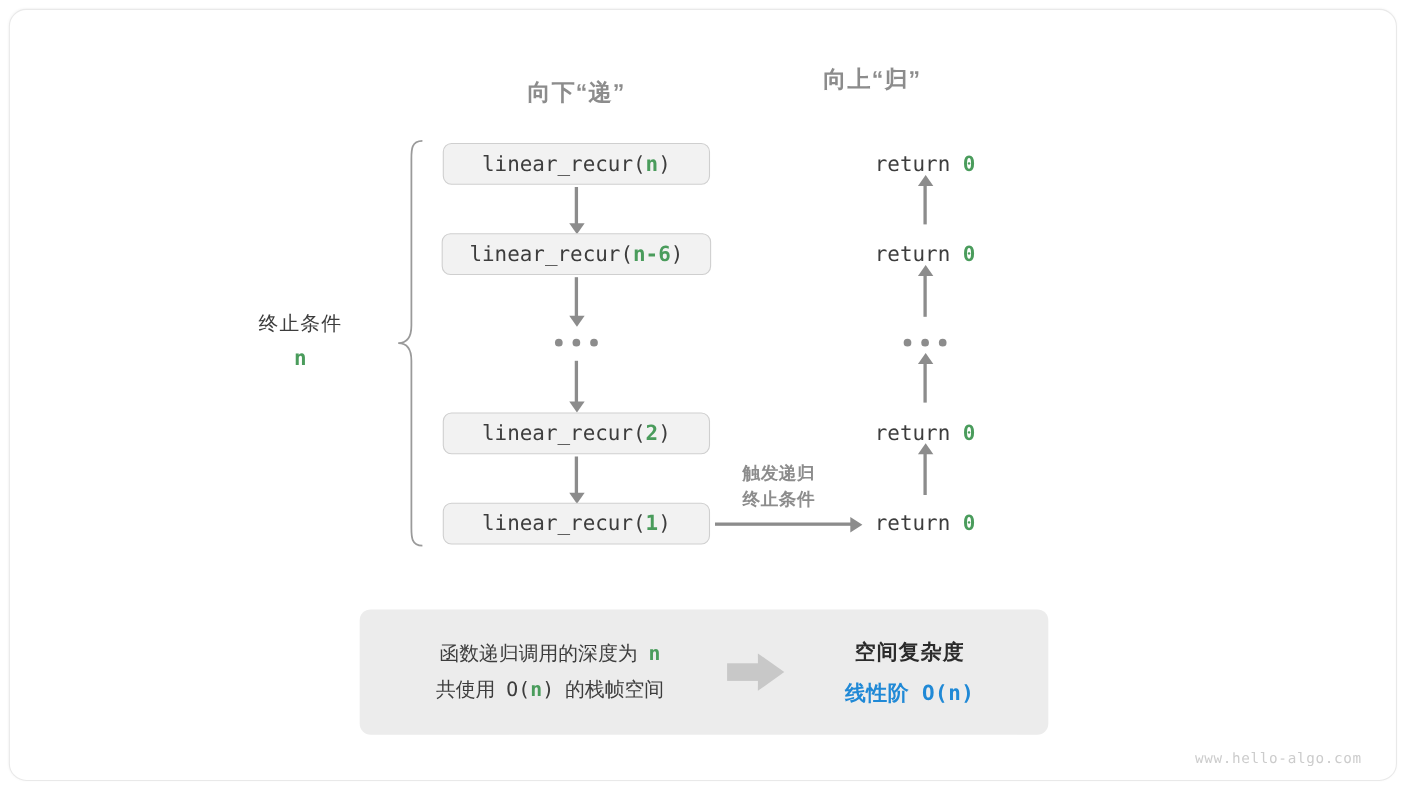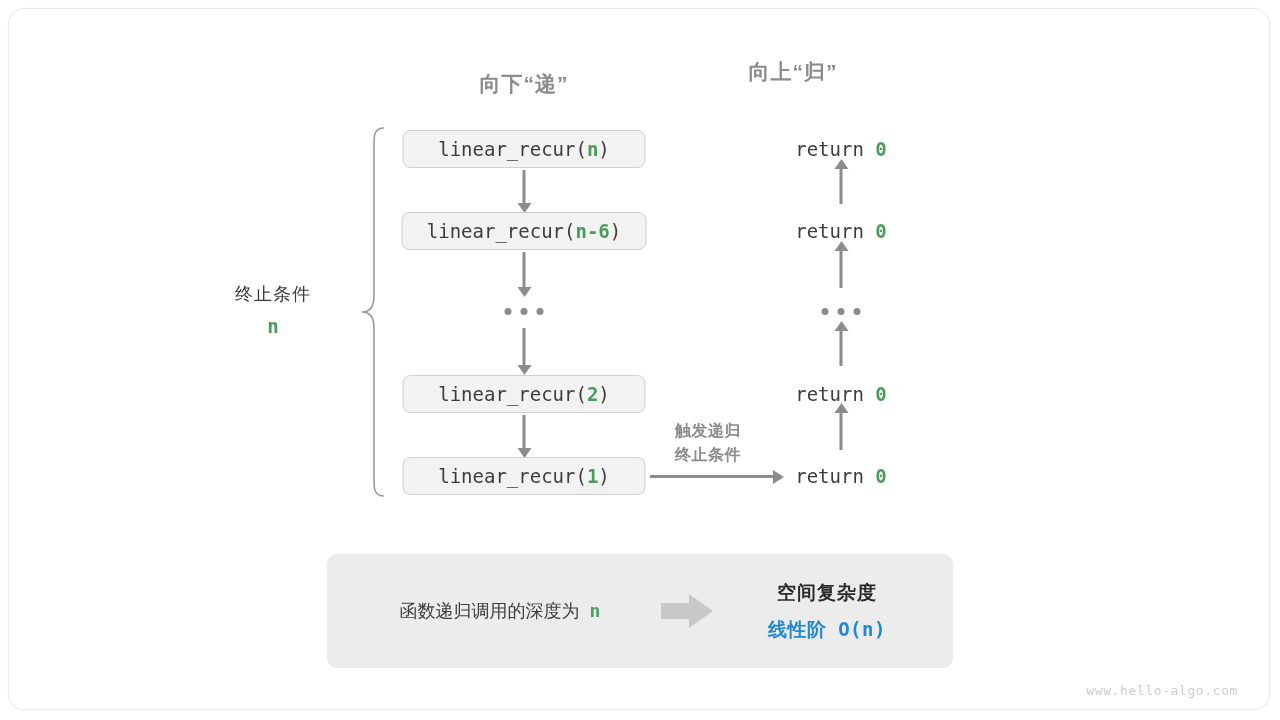--- a/index.html
+++ b/index.html
@@ -386,20 +386,21 @@
 
   <div class="ret" id="ret-3"><span>return</span>&nbsp;<span class="val">0</span></div>
 
   <div class="v-arrow up" id="arrow-u4"></div>
 
   <div class="ret" id="ret-4"><span>return</span>&nbsp;<span class="val">0</span></div>
 
   <div id="summary">
     <div id="summary-left">
       <div><span>函数递归调用的深度为</span>&nbsp;&nbsp;<span class="g">n</span></div>
+      <div><span>共使用</span>&nbsp;&nbsp;<span class="mono">O(</span><span class="g">n</span><span class="mono">)</span>&nbsp;&nbsp;<span>的栈帧空间</span></div>
     </div>
 
     <div id="block-arrow">
       <div class="shaft"></div>
       <div class="head"></div>
     </div>
 
     <div id="summary-right">
       <span class="sr-title">空间复杂度</span>
       <span class="sr-value"><span>线性阶</span>&nbsp;&nbsp;<span class="mono">O(n)</span></span>

